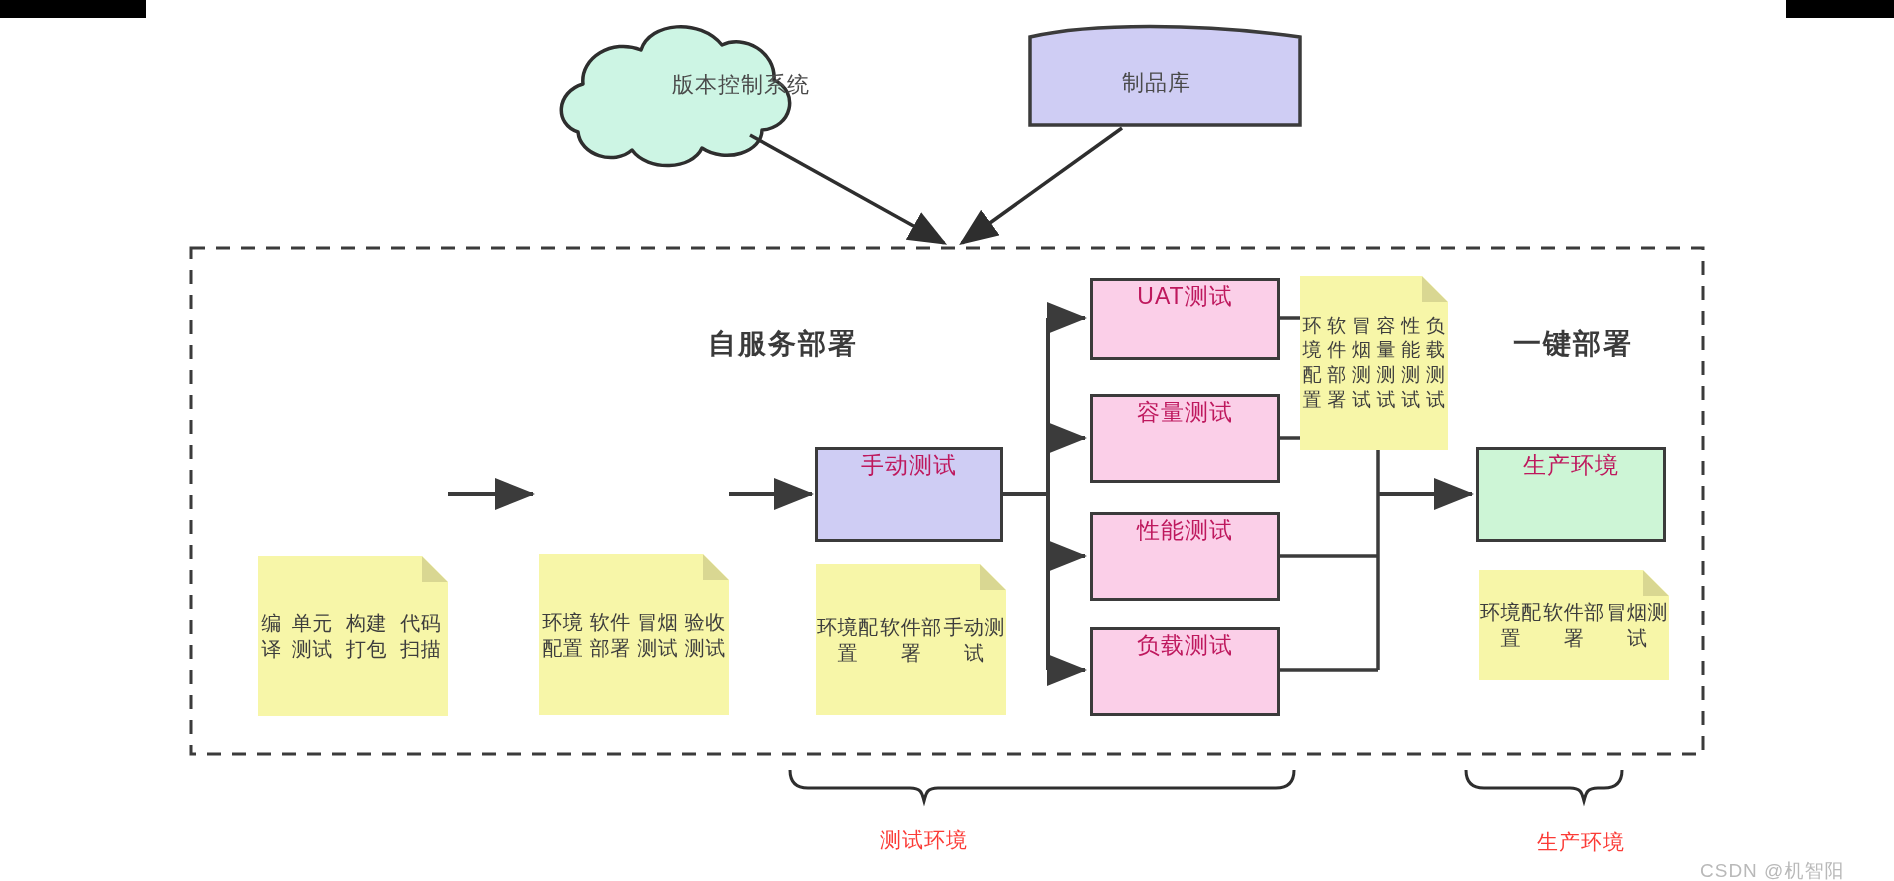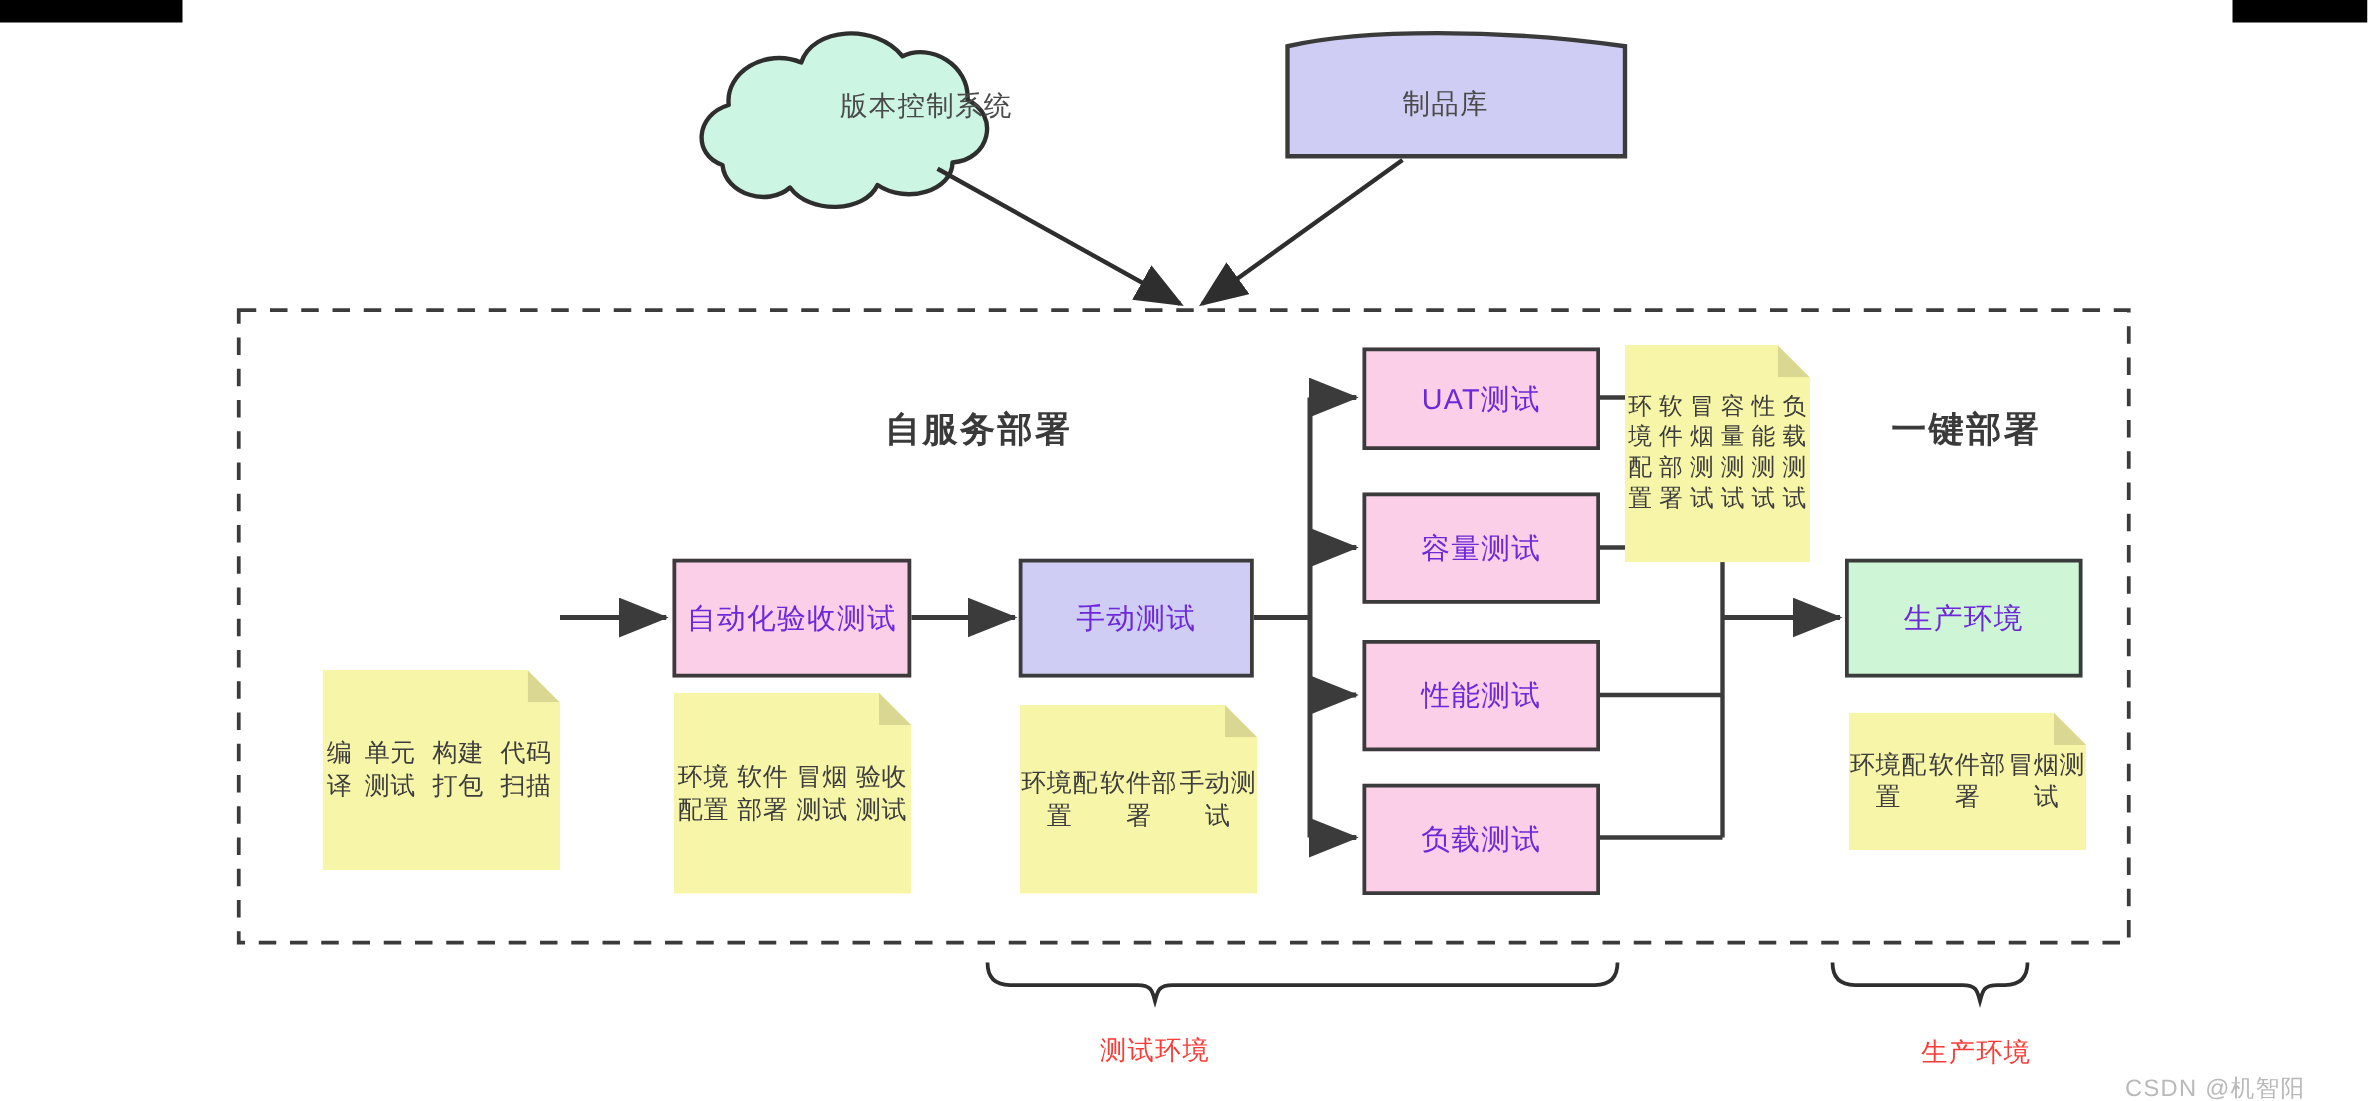--- a/index.html
+++ b/index.html
@@ -13,22 +13,22 @@
 
   .corner-black { position: absolute; background: #000000; }
   #corner-tl { left: 0; top: 0; width: 146px; height: 18px; }
   #corner-tr { right: 0; top: 0; width: 108px; height: 18px; }
 
   svg.layer { position: absolute; left: 0; top: 0; width: 1894px; height: 881px; pointer-events: none; }
 
   .node {
     position: absolute;
     border: 3px solid #3b3b3b;
-    display: flex; align-items: center; justify-content: center;
-    color: #6d28d9;
+    display: flex; align-items: flex-start; justify-content: center;
+    color: #be185d;
     font-size: 23px;
     letter-spacing: 1px;
     white-space: nowrap;
   }
   .node.commit   { background: #f9c9c6; }
   .node.pink     { background: #fbcfe8; }
   .node.lav      { background: #cfcdf4; }
   .node.green    { background: #cdf5d6; }
 
   .note {
@@ -155,23 +155,20 @@
       C 1616,788 1622,782 1622,770" fill="none" stroke="#2e2e2e" stroke-width="3"></path>
   </svg>
 
   <div class="cloud-label" style="left:672px; top:70px;">版本控制系统</div>
   <div class="artifact-label" style="left:1122px; top:68px;">制品库</div>
 
   <div class="section-title" style="left:708px; top:325px;">自服务部署</div>
   <div class="section-title" style="left:1513px; top:325px;">一键部署</div>
 
 
-  <div class="node pink" style="left:538px; top:447px; width:191px; height:95px;">
-    <span>自动化验收测试</span>
-  </div>
 
   <div class="node lav" style="left:815px; top:447px; width:188px; height:95px;">
     <span>手动测试</span>
   </div>
 
   <div class="node pink" style="left:1090px; top:278px; width:190px; height:82px;">
     <span>UAT测试</span>
   </div>
   <div class="node pink" style="left:1090px; top:394px; width:190px; height:89px;">
     <span>容量测试</span>
@@ -180,21 +177,21 @@
     <span>性能测试</span>
   </div>
   <div class="node pink" style="left:1090px; top:627px; width:190px; height:89px;">
     <span>负载测试</span>
   </div>
 
   <div class="node green" style="left:1476px; top:447px; width:190px; height:95px;">
     <span>生产环境</span>
   </div>
 
-  <div class="note" style="left:258px; top:536px; width:190px; height:160px;">
+  <div class="note" style="left:258px; top:556px; width:190px; height:160px;">
     <span class="fold"></span>
     <span class="ln">编译</span>
     <span class="ln">单元测试</span>
     <span class="ln">构建打包</span>
     <span class="ln">代码扫描</span>
   </div>
 
   <div class="note" style="left:539px; top:554px; width:190px; height:161px;">
     <span class="fold"></span>
     <span class="ln">环境配置</span>

